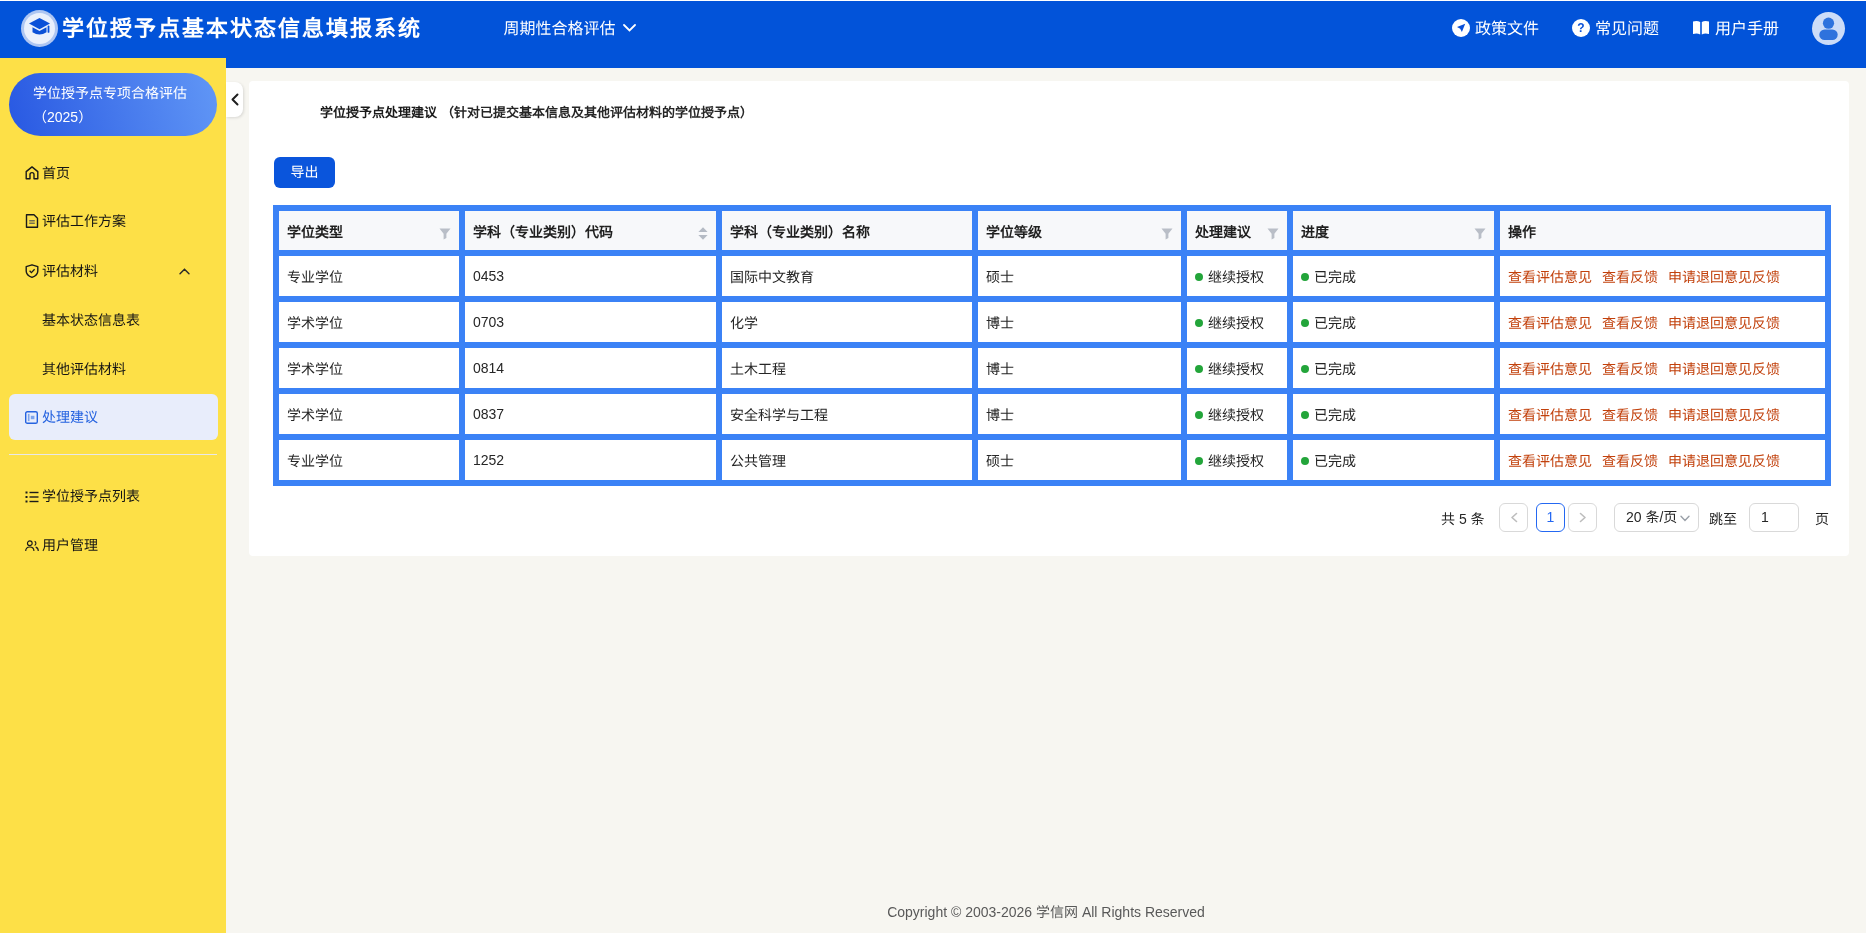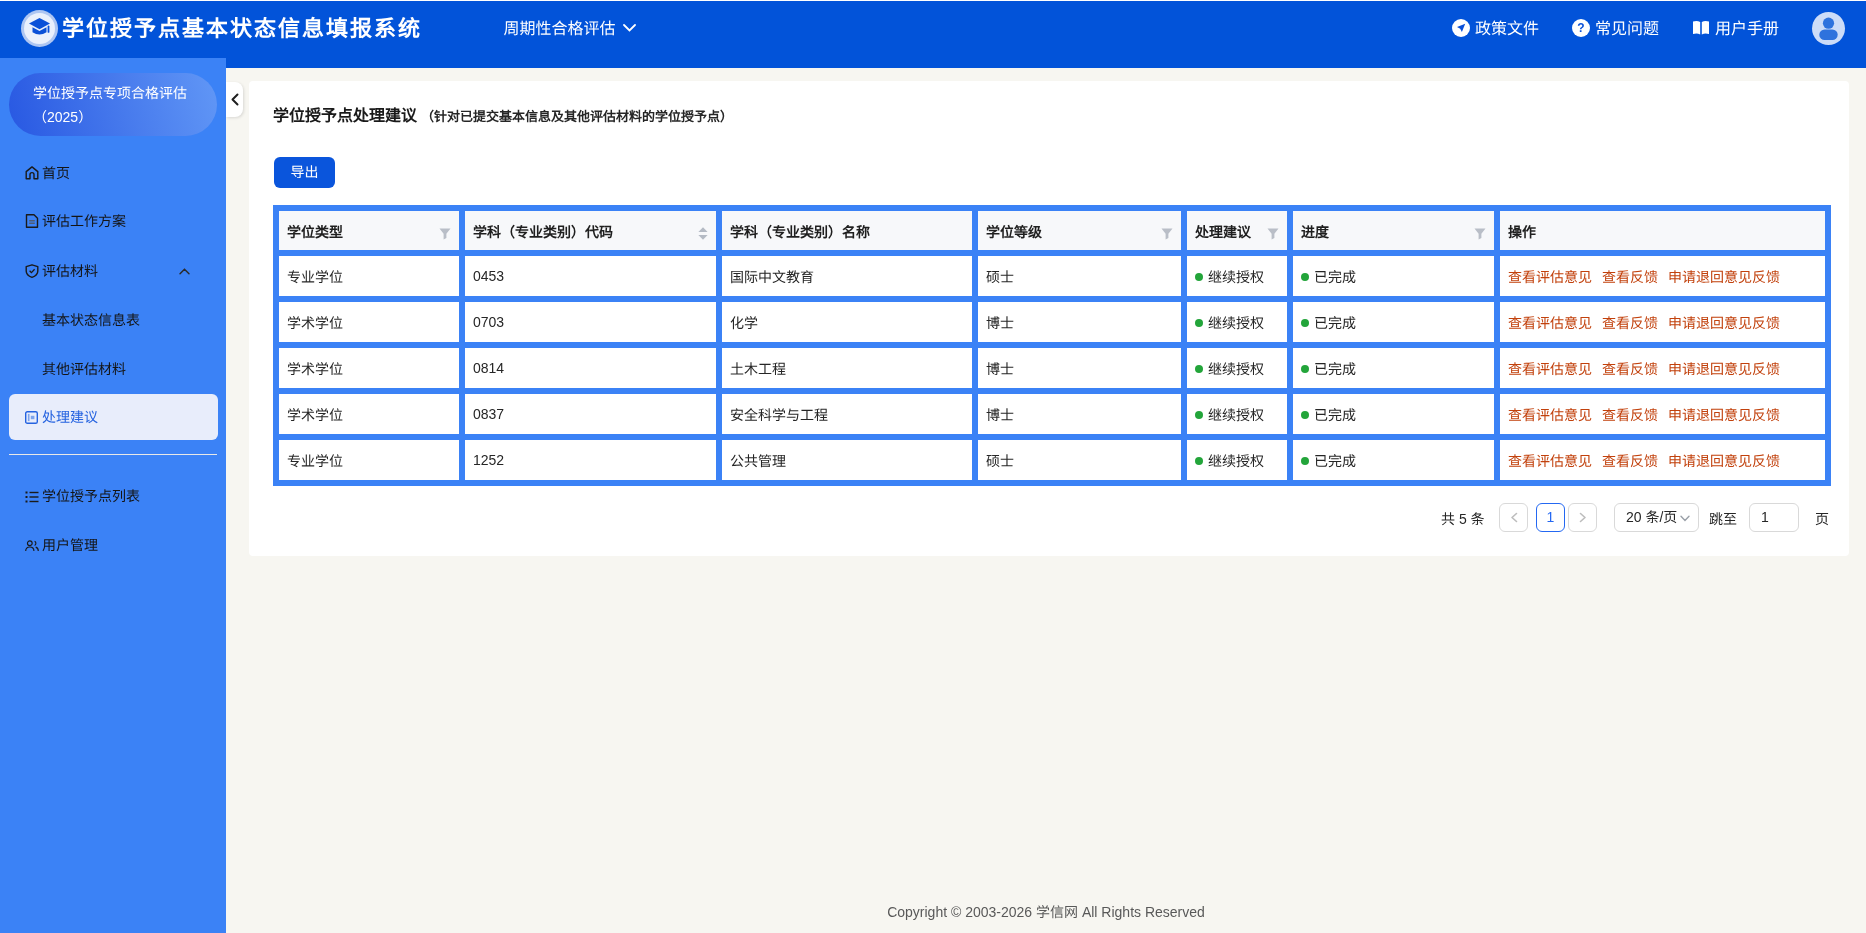--- a/index.html
+++ b/index.html
@@ -12,21 +12,21 @@
 .topstrip { position:absolute; left:0; top:0; width:1866px; height:1px; background:#fff; z-index:5; }
 .logo { position:absolute; left:21px; top:10px; width:37px; height:37px; border-radius:50%; background:#aec6f2; }
 .logo .inner { position:absolute; left:3px; top:3px; width:31px; height:31px; border-radius:50%; background:#eaf0fc; }
 .brand { position:absolute; left:62px; top:0; height:58px; line-height:58px; color:#fff; font-size:22px; font-weight:bold; letter-spacing:2px; }
 .navitem { position:absolute; top:0; height:58px; line-height:58px; color:#fff; font-size:16px; text-align:center; }
 .navitem.active { background:#0c3fa6; font-weight:bold; }
 .hlink { position:absolute; top:0; height:58px; line-height:58px; color:#fff; }
 .avatar { position:absolute; left:1812px; top:12px; width:33px; height:33px; border-radius:50%; background:#ccdcf8; overflow:hidden; }
 
 
-.sidebar { position:absolute; left:0; top:58px; width:226px; height:875px; background:#3b82f6; }
+.sidebar { position:absolute; left:0; top:58px; width:226px; height:875px; background:#fde047; }
 .pill { position:absolute; left:9px; top:15px; width:208px; height:63px; border-radius:32px;
   background:linear-gradient(75deg,#2858e2 0%,#6197f6 100%);
   color:#fff; font-size:14px; line-height:24px; padding:8px 20px 0 24px; }
 .mitem { position:absolute; left:0; width:226px; height:46px; line-height:46px; font-size:14px; color:#141414; }
 .mitem .txt { position:absolute; left:42px; top:0; }
 .mitem .ico { position:absolute; left:25px; top:16px; width:14px; height:14px; }
 .msub .txt { left:42px; }
 .msel { position:absolute; left:9px; width:209px; height:46px; line-height:46px; border-radius:6px; background:#e8edfb; color:#2563e0; font-size:14px; }
 .caret-up { position:absolute; left:179px; top:20px; }
 .divider { position:absolute; left:9px; width:208px; height:1px; background:#e8e8e8; }
@@ -152,21 +152,21 @@
     <span class="txt">用户管理</span>
     </div>
 </div>
 <div class="collapse">
     <svg style="position:absolute;left:4px;top:11px;" width="9" height="13" viewBox="0 0 9 13">
       <path d="M7.5 1.5 L2.5 6.5 L7.5 11.5" fill="none" stroke="#1f1f1f" stroke-width="2" stroke-linecap="round" stroke-linejoin="round"></path>
     </svg>
   </div>
 
 <div class="card">
-  <div class="ctitle"><span style="font-size:16px;font-weight:bold;color:#1a1a1a;">学位授予点处理建议</span><span style="font-size:13px;font-weight:bold;color:#262626;margin-left:4px;">（针对已提交基本信息及其他评估材料的学位授予点）</span></div>
+  <div class="ctitle"><span style="font-size:13px;font-weight:bold;color:#1a1a1a;margin-left:47px;">学位授予点处理建议</span><span style="font-size:13px;font-weight:bold;color:#262626;margin-left:4px;">（针对已提交基本信息及其他评估材料的学位授予点）</span></div>
   <div class="btn-export">导出</div>
   <table class="tbl">
     <colgroup>
         <col style="width:186px">
         <col style="width:257px">
         <col style="width:256px">
         <col style="width:209px">
         <col style="width:106px">
         <col style="width:207px">
         <col style="width:331px">

